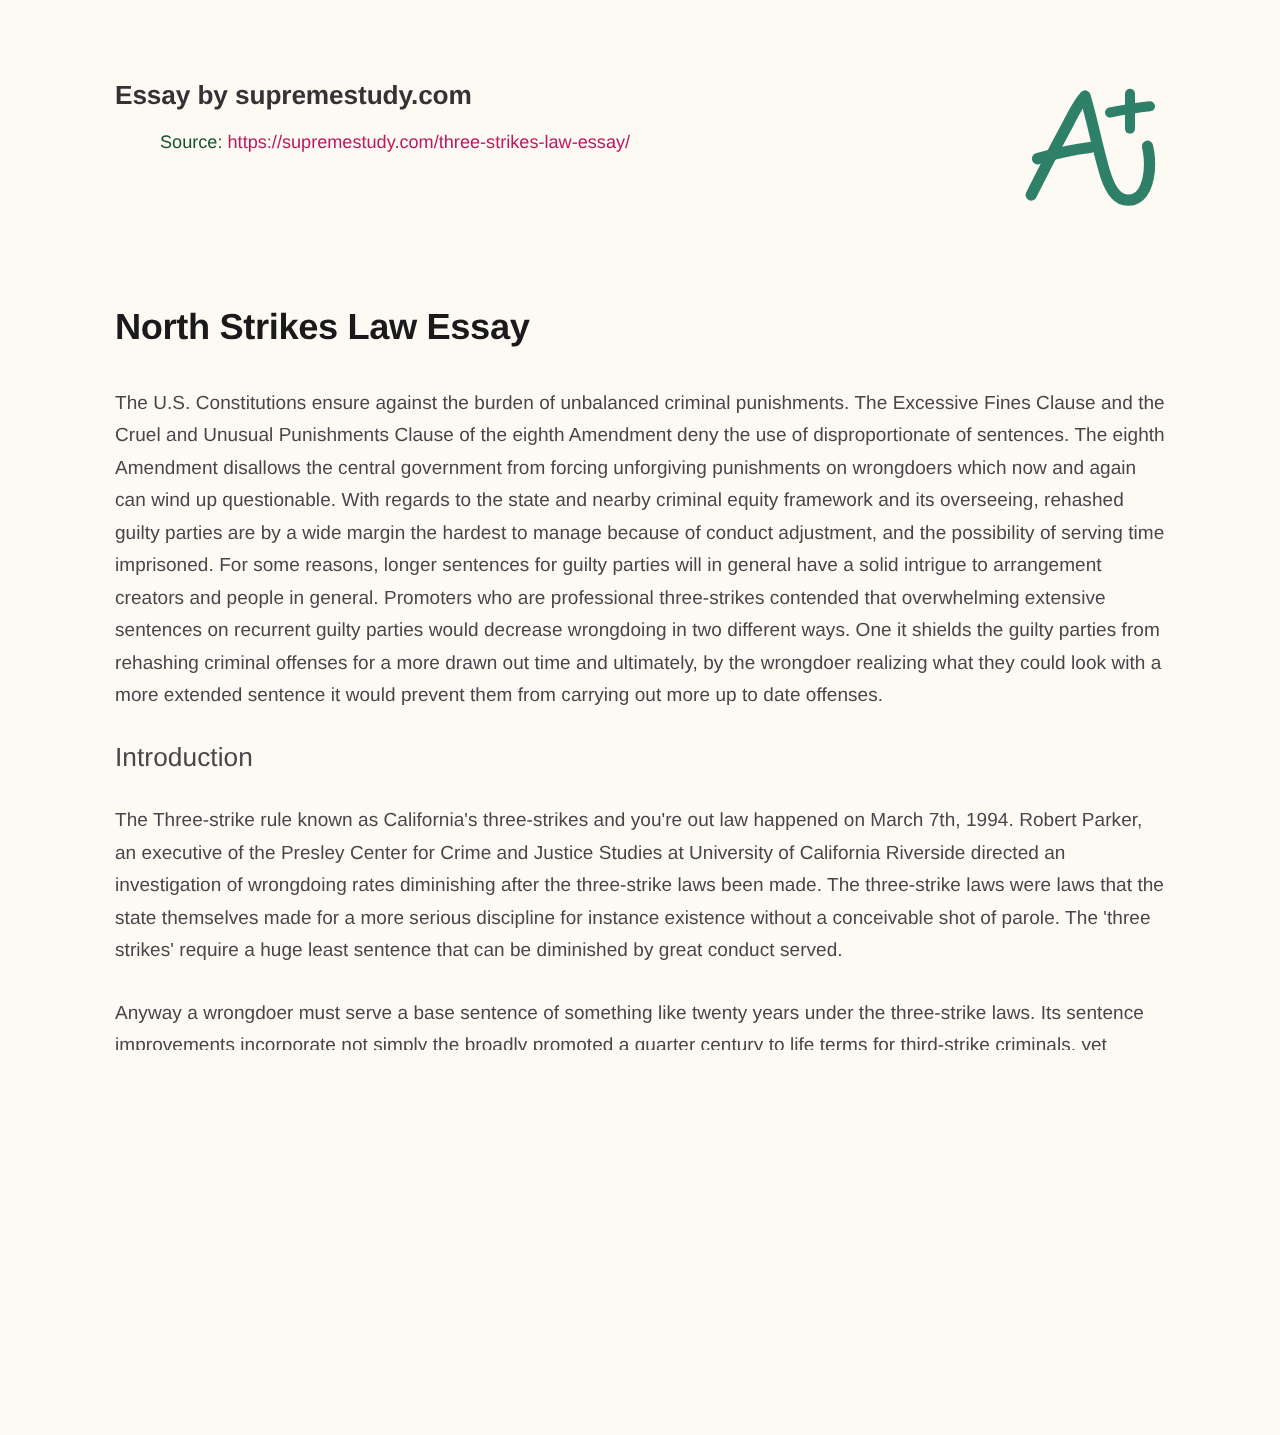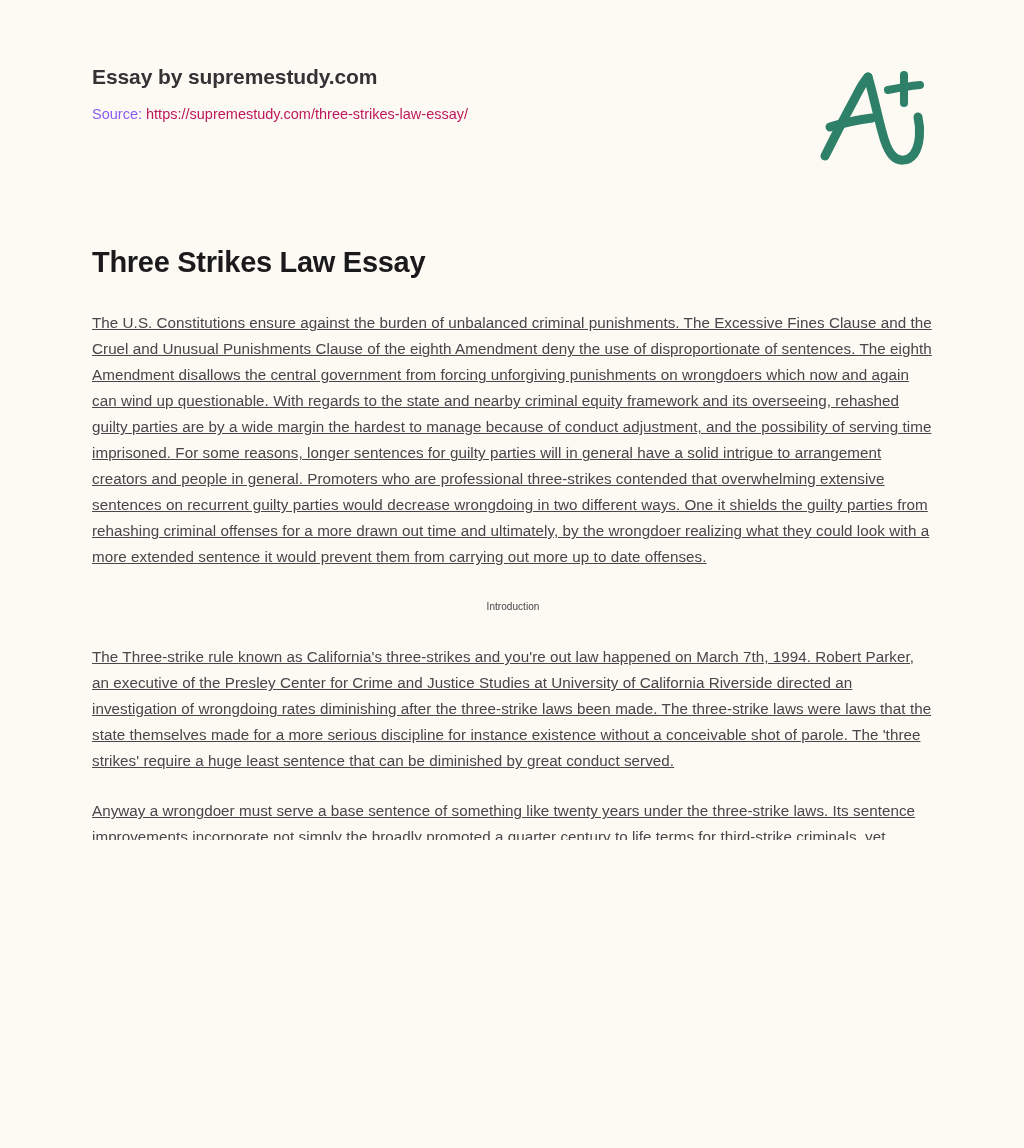--- a/index.html
+++ b/index.html
@@ -50,21 +50,22 @@
     white-space: nowrap;
   }
 
   .source-line {
     margin-top: 16px;
     font-size: 14.5px;
     line-height: 1.3;
     white-space: nowrap;
   }
   .source-label {
-    color: #8b5cf6;
+    color: #14532d;
+    margin-left: 36px;
   }
   .source-url {
     color: #be185d;
     text-decoration: none;
   }
 
   
   .logo {
     position: absolute;
     left: 812px;
@@ -95,31 +96,29 @@
     margin: 0 0 30px 0;
   }
 
   .para {
     font-size: 15.2px;
     line-height: 26px;
     color: #48464a;
     margin: 0 0 24px 0;
     text-align: left;
     letter-spacing: 0.05px;
-    text-decoration: underline;
   }
 
   .section-head {
-    font-size: 10px;
+    font-size: 21px;
     line-height: 26px;
     color: #48464a;
     margin: 0 0 24px 0;
     font-weight: normal;
     letter-spacing: 0.05px;
-    text-align: center;
   }
 
   .para:last-child,
   .section-head:last-child { margin-bottom: 0; }
 </style>
 </head>
 <body>
 
 <div class="page">
 
@@ -149,21 +148,21 @@
 
           <path d="M92 13 C 92 22, 92 32, 92 41" stroke-width="8"></path>
         </g>
       </svg>
     </div>
 
   </div>
 
   <div class="article">
 
-    <h1 class="article-title">Three Strikes Law Essay</h1>
+    <h1 class="article-title">North Strikes Law Essay</h1>
 
     <p class="para">The U.S. Constitutions ensure against the burden of unbalanced criminal punishments. The Excessive Fines Clause and the Cruel and Unusual Punishments Clause of the eighth Amendment deny the use of disproportionate of sentences. The eighth Amendment disallows the central government from forcing unforgiving punishments on wrongdoers which now and again can wind up questionable. With regards to the state and nearby criminal equity framework and its overseeing, rehashed guilty parties are by a wide margin the hardest to manage because of conduct adjustment, and the possibility of serving time imprisoned. For some reasons, longer sentences for guilty parties will in general have a solid intrigue to arrangement creators and people in general. Promoters who are professional three-strikes contended that overwhelming extensive sentences on recurrent guilty parties would decrease wrongdoing in two different ways. One it shields the guilty parties from rehashing criminal offenses for a more drawn out time and ultimately, by the wrongdoer realizing what they could look with a more extended sentence it would prevent them from carrying out more up to date offenses.</p>
 
     <p class="section-head">Introduction</p>
 
     <p class="para">The Three-strike rule known as California's three-strikes and you're out law happened on March 7th, 1994. Robert Parker, an executive of the Presley Center for Crime and Justice Studies at University of California Riverside directed an investigation of wrongdoing rates diminishing after the three-strike laws been made. The three-strike laws were laws that the state themselves made for a more serious discipline for instance existence without a conceivable shot of parole. The 'three strikes' require a huge least sentence that can be diminished by great conduct served.</p>
 
     <p class="para">Anyway a wrongdoer must serve a base sentence of something like twenty years under the three-strike laws. Its sentence improvements incorporate not simply the broadly promoted a quarter century to life terms for third-strike criminals, yet additionally a multiplying of the ostensible sentence for a long time strike guilty parties. This law was pointed towards routine guilty parties whom submitted different lawful offense offenses. A lawful offense is a wrongdoing that the state can rebuff you on going from frivolous burglary, little ownership, hijacking, assault, theft and in conclusion murder. The rationale behind this law is that it makes the unfortunate casualties feel more secure that the wrongdoer is in a correctional facility and not harming general society. In the province of North Carolina a wrongdoer isn't named an ongoing criminal until their fourth criminal. There are right now 28 expresses that convey a harsher sentence for the guilty parties who continue returning.</p>
 
     <p class="section-head">Lliterature Review</p>

